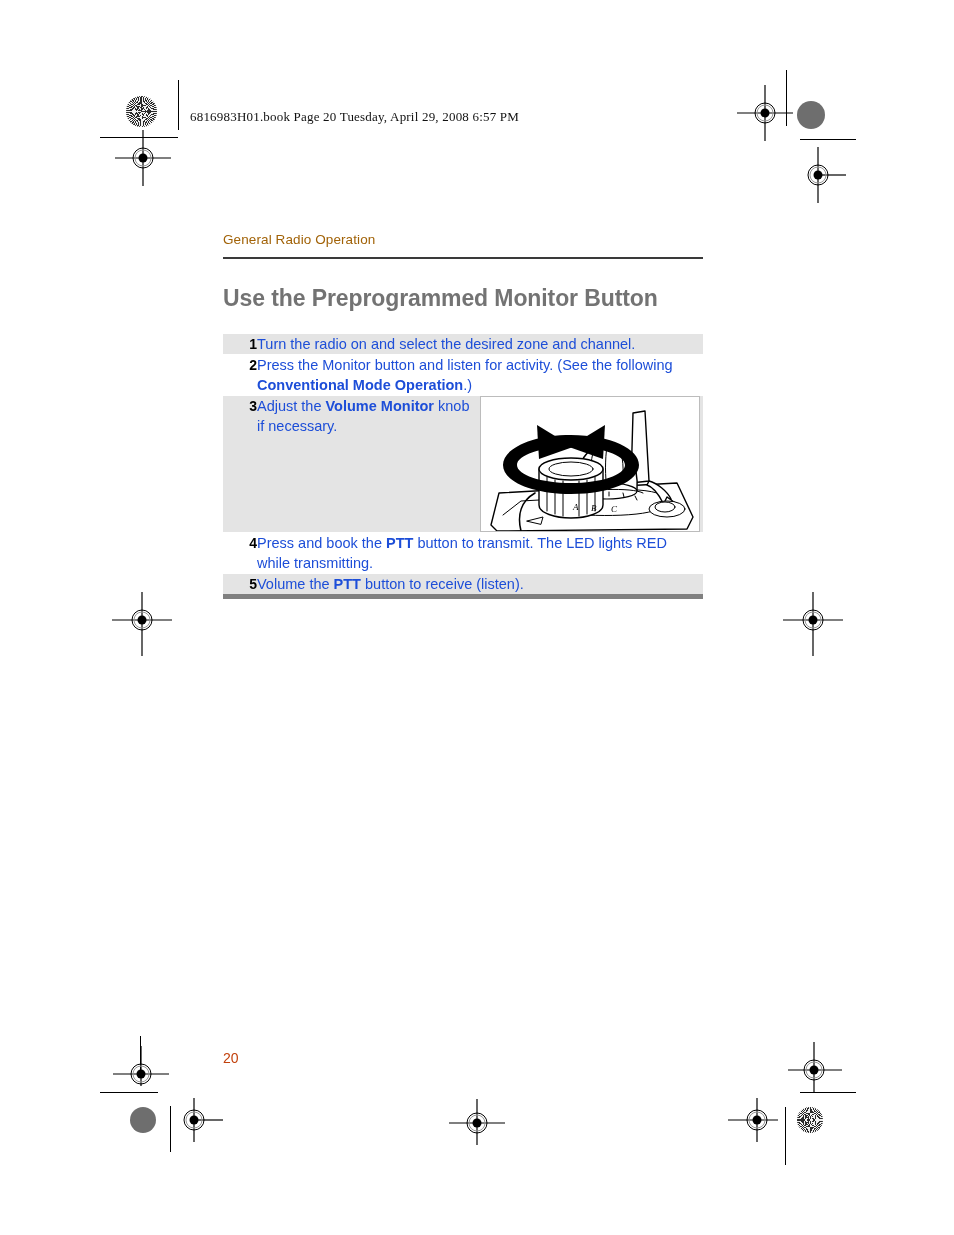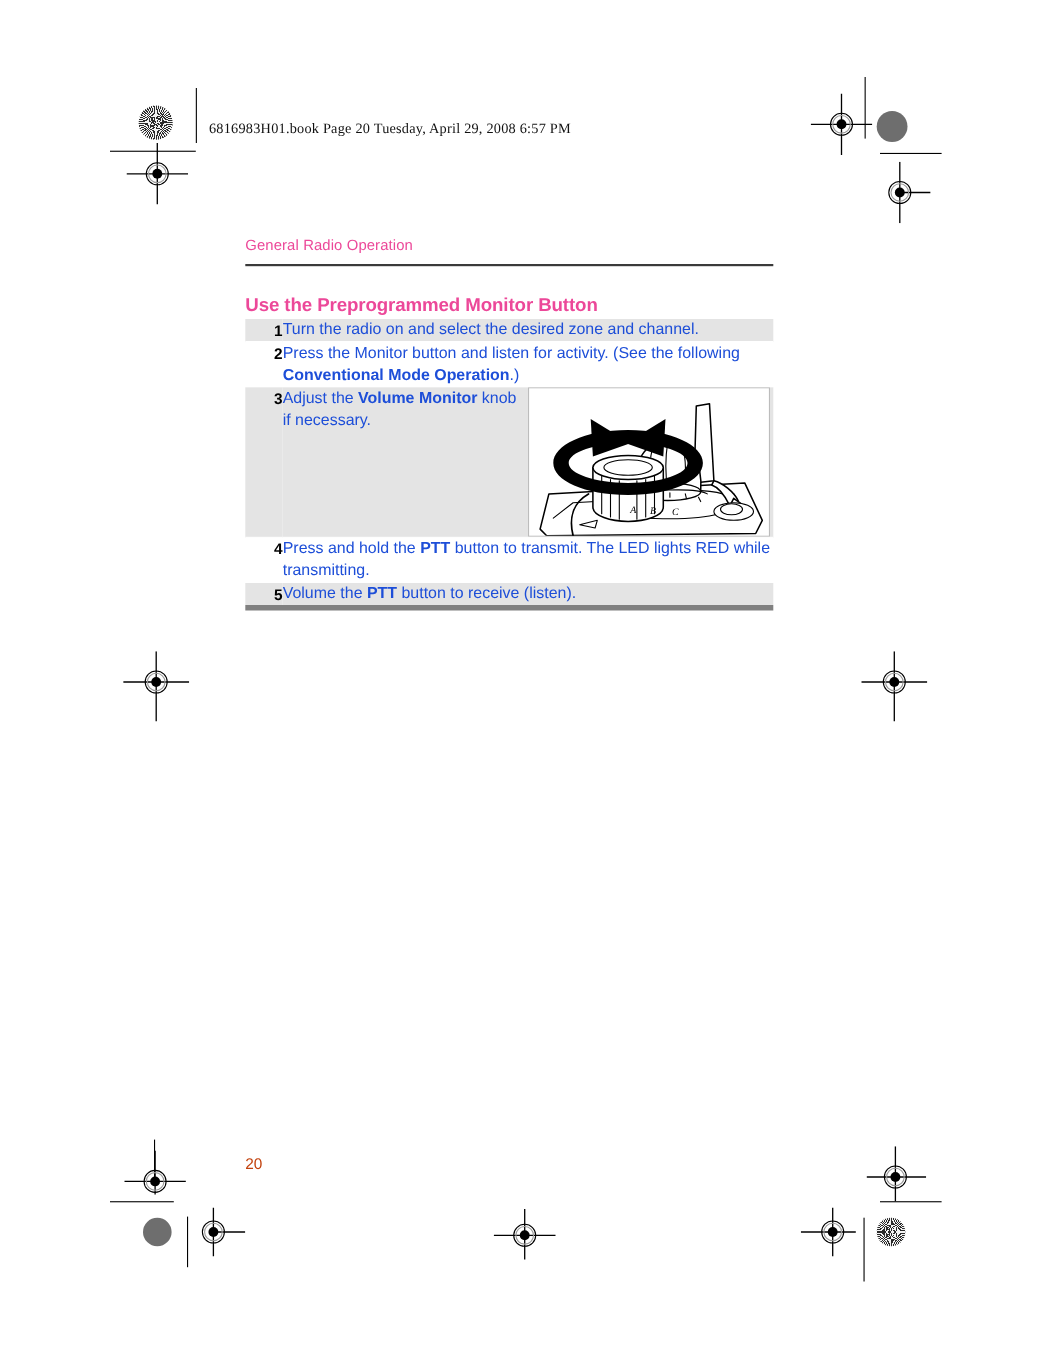--- a/index.html
+++ b/index.html
@@ -43,36 +43,36 @@
 
   
   .page-body {
     position: absolute;
     left: 223px;
     top: 215px;
     width: 480px;
   }
   .running-head {
     font-size: 13.5px;
-    color: #ec4899;
+    color: #a16207;
     letter-spacing: 0.1px;
-    margin: 0 0 10px 0;
+    margin: 17px 0 10px 0;
   }
   .head-rule {
     height: 2px;
     background: #3a3a3a;
     width: 480px;
     margin: 0 0 26px 0;
   }
   .section-title {
-    font-size: 17px;
+    font-size: 23px;
     font-weight: bold;
     letter-spacing: -0.1px;
-    margin: 0 0 2px 0;
-    color: #ec4899;
+    margin: 0 0 22px 0;
+    color: #737373;
   }
 
   
   .proc-table {
     width: 480px;
     border-collapse: collapse;
     table-layout: fixed;
   }
   .proc-table tr.shaded { background: #e4e4e4; }
   .proc-table tr.plain  { background: #ffffff; }
@@ -302,21 +302,21 @@
                  C 36 58, 60 50, 90 50 Z" fill="#000" fill-rule="evenodd"></path>
         <path d="M56 28 L92 50 L58 62 Z" fill="#000"></path>
         <path d="M124 28 L88 50 L122 62 Z" fill="#000"></path>
       </g>
     </svg>
   </div>
 </td>
         </tr>
         <tr class="plain">
           <td class="cell-num">4</td>
-          <td class="cell-text" colspan="2"><span>Press and hold the </span><b>PTT</b><span> button to transmit. The LED lights RED while transmitting.</span></td>
+          <td class="cell-text" colspan="2"><span>Press and book the </span><b>PTT</b><span> button to transmit. The LED lights RED while transmitting.</span></td>
         </tr>
         <tr class="shaded">
           <td class="cell-num">5</td>
           <td class="cell-text" colspan="2"><span>Volume the </span><b>PTT</b><span> button to receive (listen).</span></td>
         </tr>
       </tbody>
   </table>
   <div class="table-bottom-rule"></div>
 
 </div>

